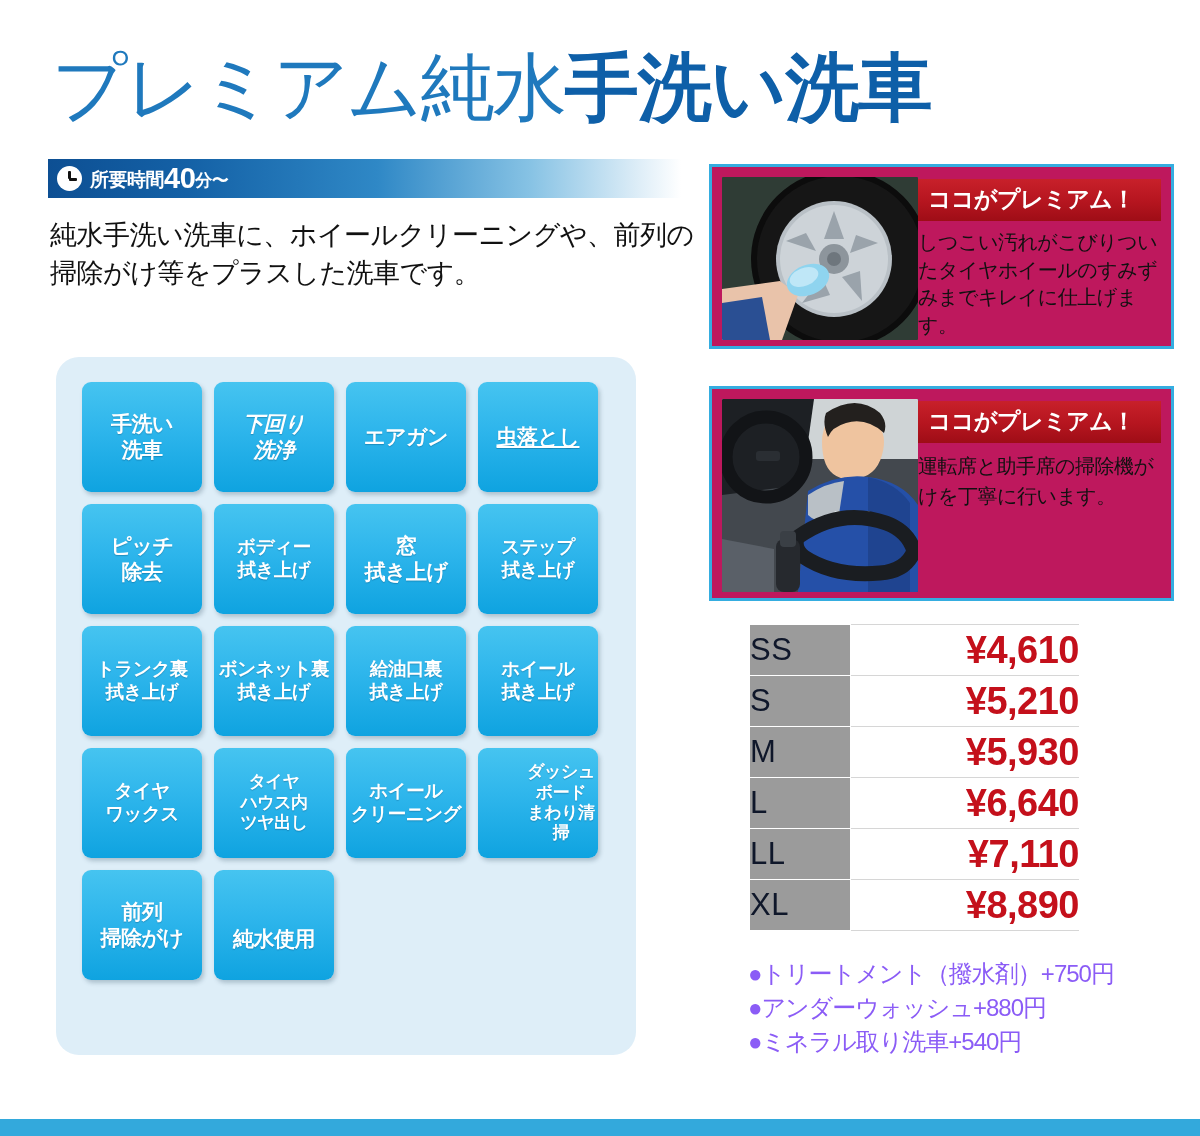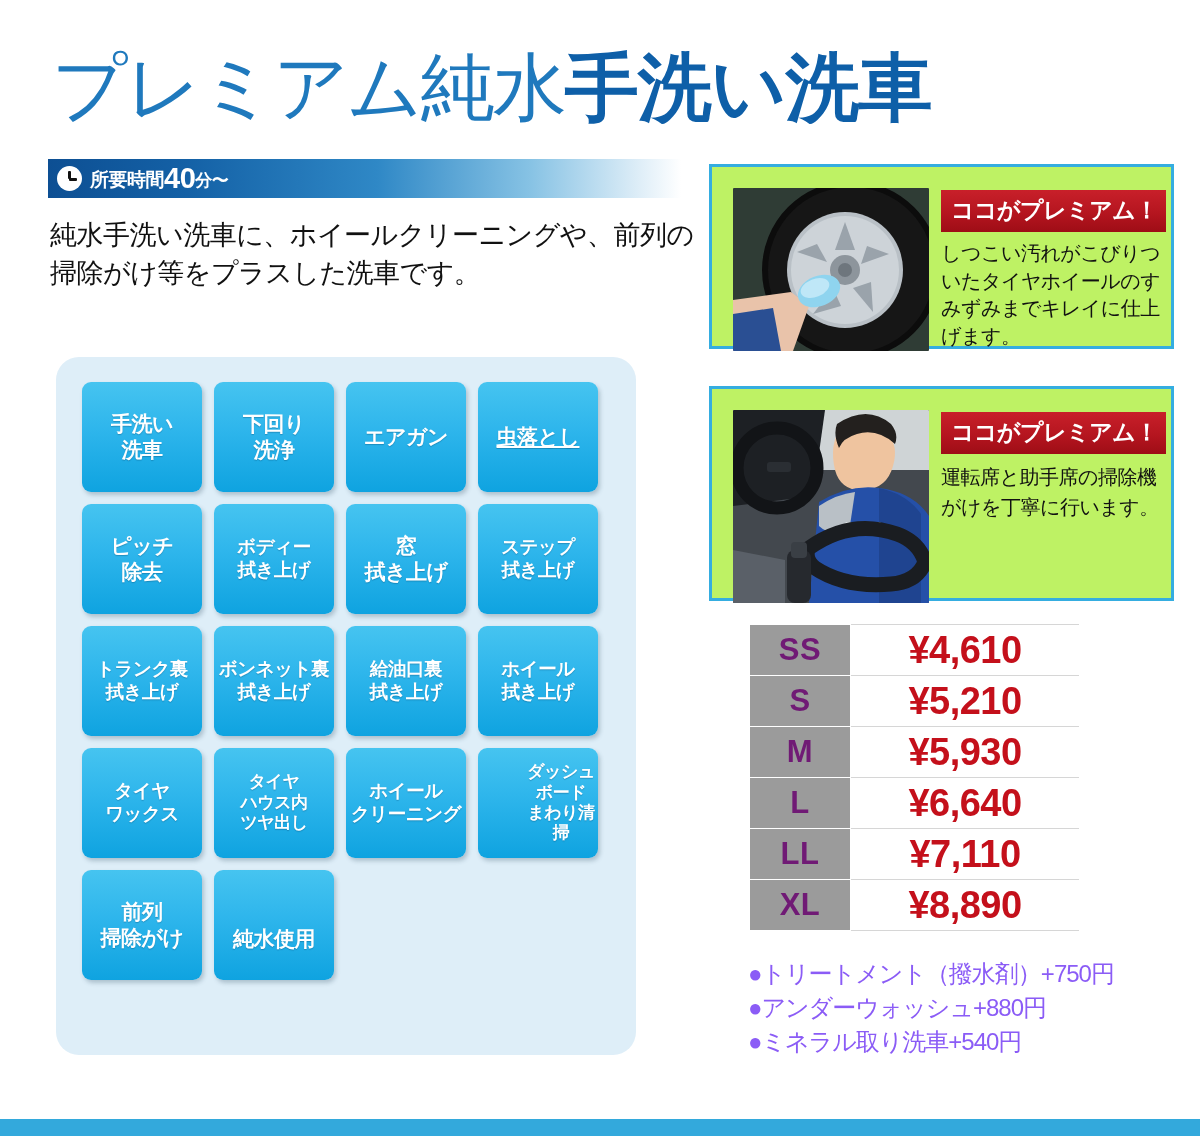--- a/index.html
+++ b/index.html
@@ -142,25 +142,24 @@
     padding: 2px;
     text-shadow: 0 1px 1px rgba(0,60,95,0.30);
   }
   .tile.small { font-size: 18.5px; }
   .tile.xsmall { font-size: 17px; line-height: 1.2; }
 
   
   .callout {
     position: absolute;
     border: 3px solid #35ade0;
-    background: #bef264;
+    background: #be185d;
     display: flex;
     align-items: flex-start;
-    padding: 21px;
-    gap: 12px;
+    padding: 10px;
   }
   #callout-1 { left: 709px; top: 164px; width: 465px; height: 185px; }
   #callout-2 { left: 709px; top: 386px; width: 465px; height: 215px; }
 
   .callout-photo {
     flex: none;
     border-radius: 1px;
     overflow: hidden;
     position: relative;
   }
@@ -196,32 +195,31 @@
     border-collapse: collapse;
   }
   .price-table tr { height: 51px; }
   .price-table td {
     border: 1px solid #ffffff;
     padding: 0;
   }
   .price-size {
     width: 101px;
     background: #9b9b9b;
-    color: #701a75;
+    color: #0f172a;
     font-size: 31px;
-    font-weight: 700;
-    text-align: center;
+    font-weight: 400;
     letter-spacing: 0.5px;
   }
   .price-value {
     background: #ffffff;
     color: #c4101b;
     font-size: 38px;
     font-weight: 700;
-    text-align: center;
+    text-align: right;
     letter-spacing: -0.5px;
     border-bottom: 1px solid #d6d6d6 !important;
     border-top: 1px solid #d6d6d6 !important;
     border-right: none !important;
   }
 
   
   .options {
     position: absolute;
     left: 748px;
@@ -262,21 +260,21 @@
   <div class="description">純水手洗い洗車に、ホイールクリーニングや、前列の掃除がけ等をプラスした洗車です。</div>
 
   <div class="grid-panel">
     <div class="grid-rows">
         <div class="grid-row">
           <div class="tile">
             <span style="white-space: pre-line;">手洗い
 洗車</span>
           </div>
           <div class="tile">
-            <span style="white-space: pre-line;">下回り
+            <span style="white-space: pre-line; font-style: italic;">下回り
 洗浄</span>
           </div>
           <div class="tile">
             <span style="white-space: pre-line; text-align: right;">エアガン</span>
           </div>
           <div class="tile">
             <span style="white-space: pre-line; text-decoration: underline;">虫落とし</span>
           </div>
         </div>
         <div class="grid-row">

